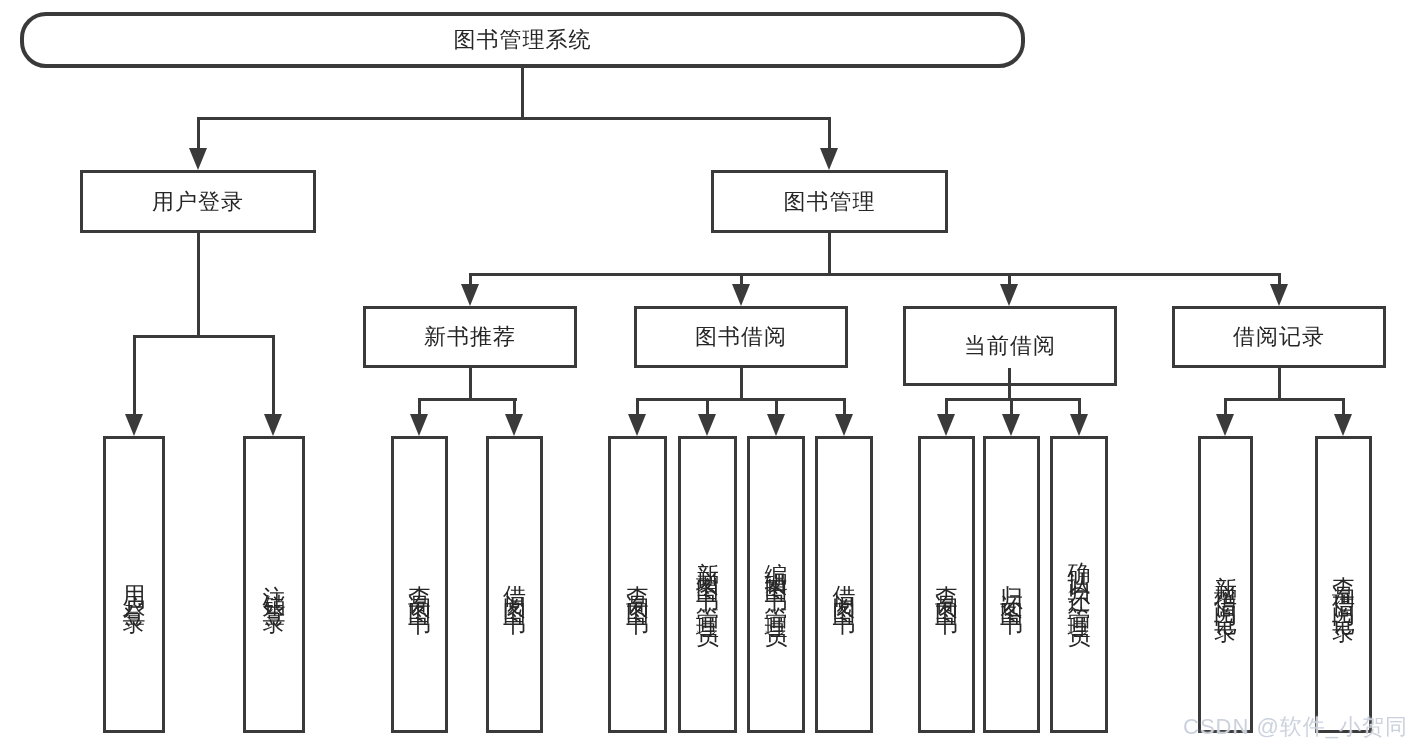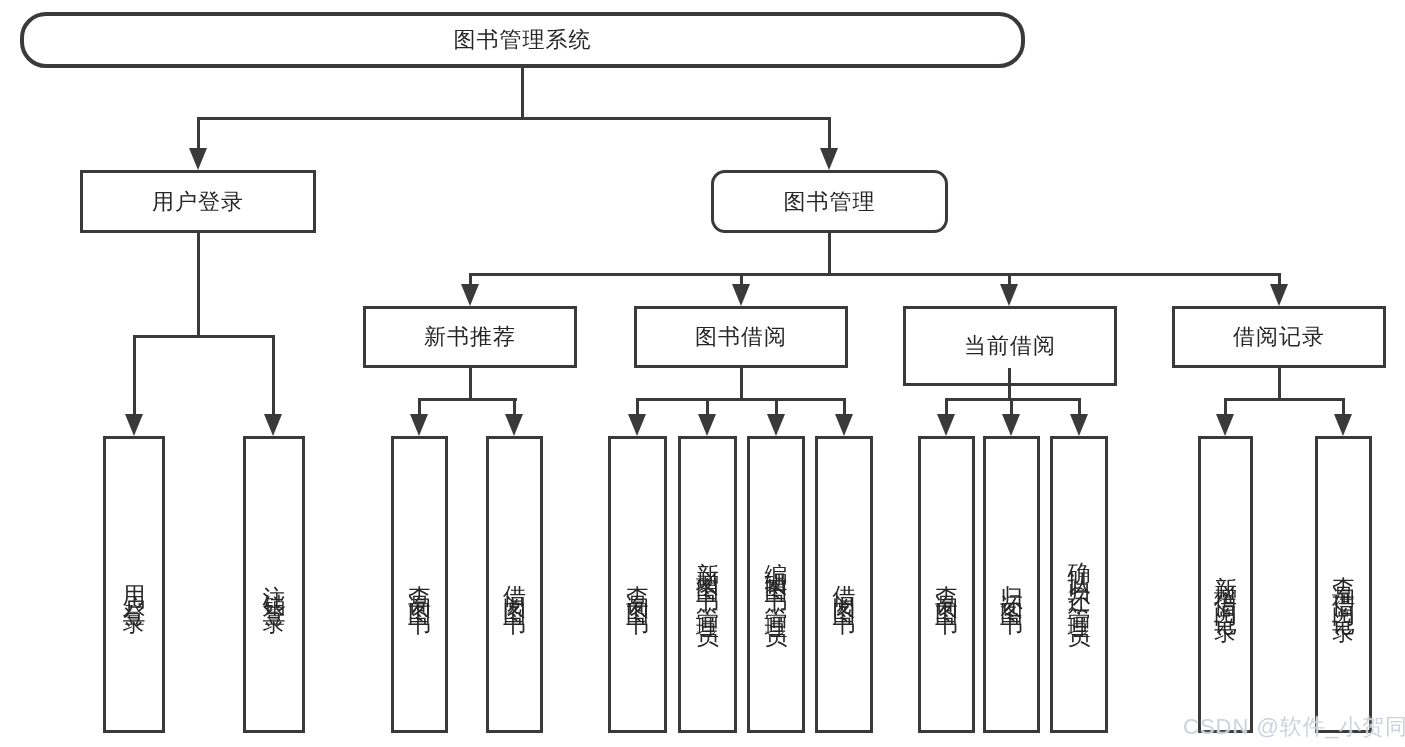--- a/index.html
+++ b/index.html
@@ -37,21 +37,21 @@
 
 <div id="stage">
 
   <div class="box rootbox" style="left:20px;top:12px;width:1005px;height:56px;border-radius:26px;">
     <span>图书管理系统</span>
   </div>
 
   <div class="box" style="left:80px;top:170px;width:236px;height:63px;">
     <span>用户登录</span>
   </div>
-  <div class="box" style="left:711px;top:170px;width:237px;height:63px;border-radius:14px;">
+  <div class="box" style="left:711px;top:170px;width:237px;height:63px;">
     <span>图书管理</span>
   </div>
 
   <div class="box" style="left:634px;top:306px;width:214px;height:62px;">
     <span>图书借阅</span>
   </div>
   <div class="box" style="left:363px;top:306px;width:214px;height:62px;">
     <span>新书推荐</span>
   </div>
   <div class="box" style="left:903px;top:306px;width:214px;height:80px;">

